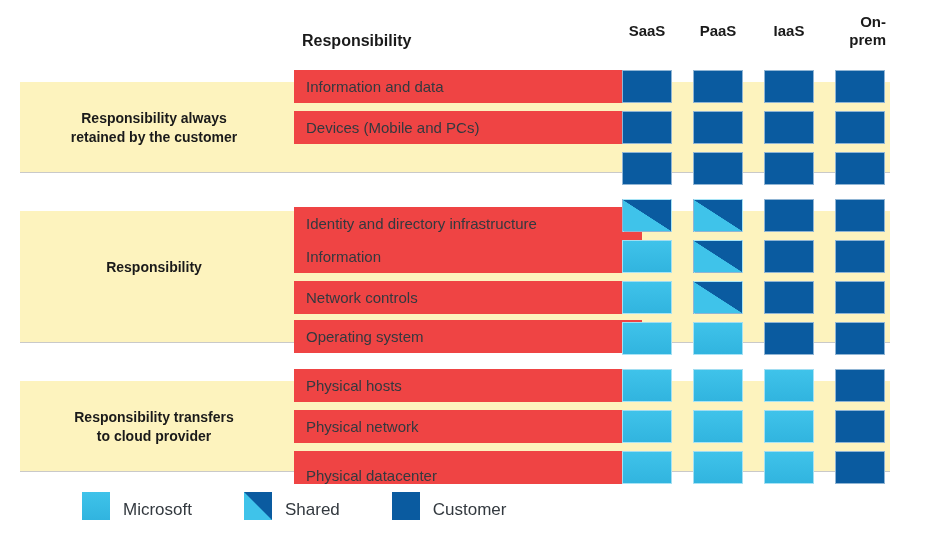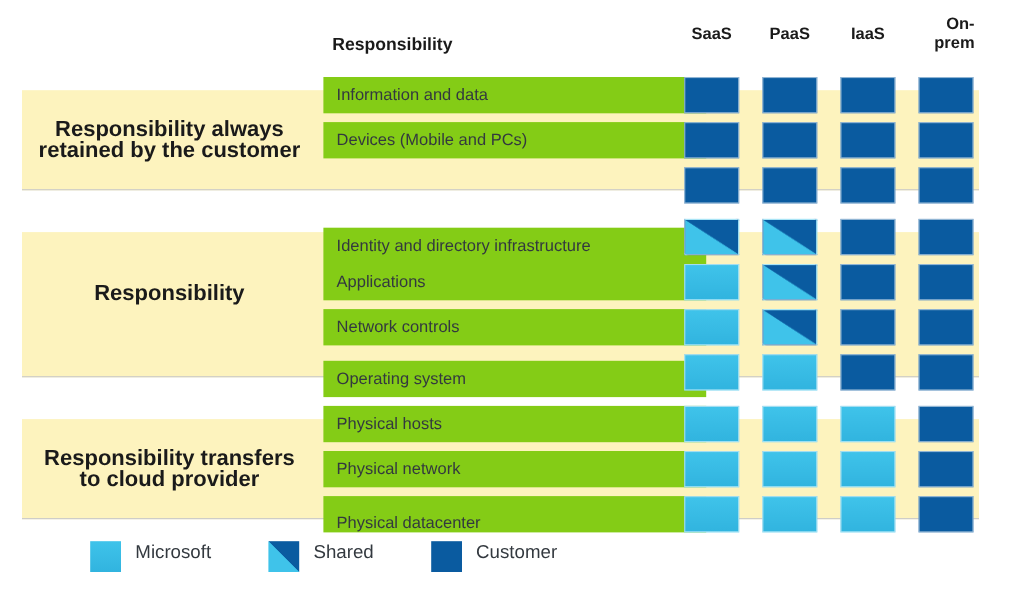--- a/index.html
+++ b/index.html
@@ -33,21 +33,21 @@
     border-bottom: 1px solid #c9c9c9;
     box-sizing: border-box;
     z-index: 1;
   }
   .band-label {
     position: absolute;
     left: 20px;
     width: 268px;
     text-align: center;
     font-weight: bold;
-    font-size: 20px;
+    font-size: 14px;
     line-height: 19px;
     color: #1a1a1a;
     z-index: 3;
   }
 
   
   .col-head {
     position: absolute;
     top: 22px;
     width: 52px;
@@ -70,21 +70,21 @@
     color: #1a1a1a;
     z-index: 4;
   }
 
   
   .row-label {
     position: absolute;
     left: 294px;
     width: 348px;
     height: 33px;
-    background: #84cc16;
+    background: #ef4444;
     box-sizing: border-box;
     display: flex;
     align-items: center;
     padding-left: 12px;
     font-size: 15px;
     color: #33393f;
     z-index: 3;
   }
 
   
@@ -112,21 +112,21 @@
     position: absolute;
     left: 66px;
     top: 492px;
     height: 28px;
     display: flex;
     align-items: center;
     z-index: 5;
   }
   .legend-item {
     display: flex;
-    align-items: flex-start;
+    align-items: flex-end;
     margin-right: 36px;
     padding-left: 16px;
   }
   .legend-swatch {
     width: 28px;
     height: 28px;
     margin-right: 13px;
   }
   .legend-swatch.microsoft {
     background: linear-gradient(180deg, #3FC3EA 0%, #31B4DF 100%);
@@ -187,34 +187,34 @@
       <div>Responsibility</div>
     </div>
     <div class="row-label" style="top: 207px;">
       <span>Identity and directory infrastructure</span>
     </div>
     <div class="cell shared" title="shared" style="left: 622px; top: 199px;"></div>
     <div class="cell shared" title="shared" style="left: 693px; top: 199px;"></div>
     <div class="cell customer" title="customer" style="left: 764px; top: 199px;"></div>
     <div class="cell customer" title="customer" style="left: 835px; top: 199px;"></div>
     <div class="row-label" style="top: 240px;">
-      <span>Applications</span>
+      <span>Information</span>
     </div>
     <div class="cell microsoft" title="microsoft" style="left: 622px; top: 240px;"></div>
     <div class="cell shared" title="shared" style="left: 693px; top: 240px;"></div>
     <div class="cell customer" title="customer" style="left: 764px; top: 240px;"></div>
     <div class="cell customer" title="customer" style="left: 835px; top: 240px;"></div>
     <div class="row-label" style="top: 281px;">
       <span>Network controls</span>
     </div>
     <div class="cell microsoft" title="microsoft" style="left: 622px; top: 281px;"></div>
     <div class="cell shared" title="shared" style="left: 693px; top: 281px;"></div>
     <div class="cell customer" title="customer" style="left: 764px; top: 281px;"></div>
     <div class="cell customer" title="customer" style="left: 835px; top: 281px;"></div>
-    <div class="row-label" style="top: 328px; align-items: center;">
+    <div class="row-label" style="top: 320px; align-items: center;">
       <span>Operating system</span>
     </div>
     <div class="cell microsoft" title="microsoft" style="left: 622px; top: 322px;"></div>
     <div class="cell microsoft" title="microsoft" style="left: 693px; top: 322px;"></div>
     <div class="cell customer" title="customer" style="left: 764px; top: 322px;"></div>
     <div class="cell customer" title="customer" style="left: 835px; top: 322px;"></div>
     <div class="band" style="top: 381px; height: 91px;"></div>
     <div class="band-label" style="top: 407.5px;">
       <div>Responsibility transfers</div>
       <div>to cloud provider</div>

